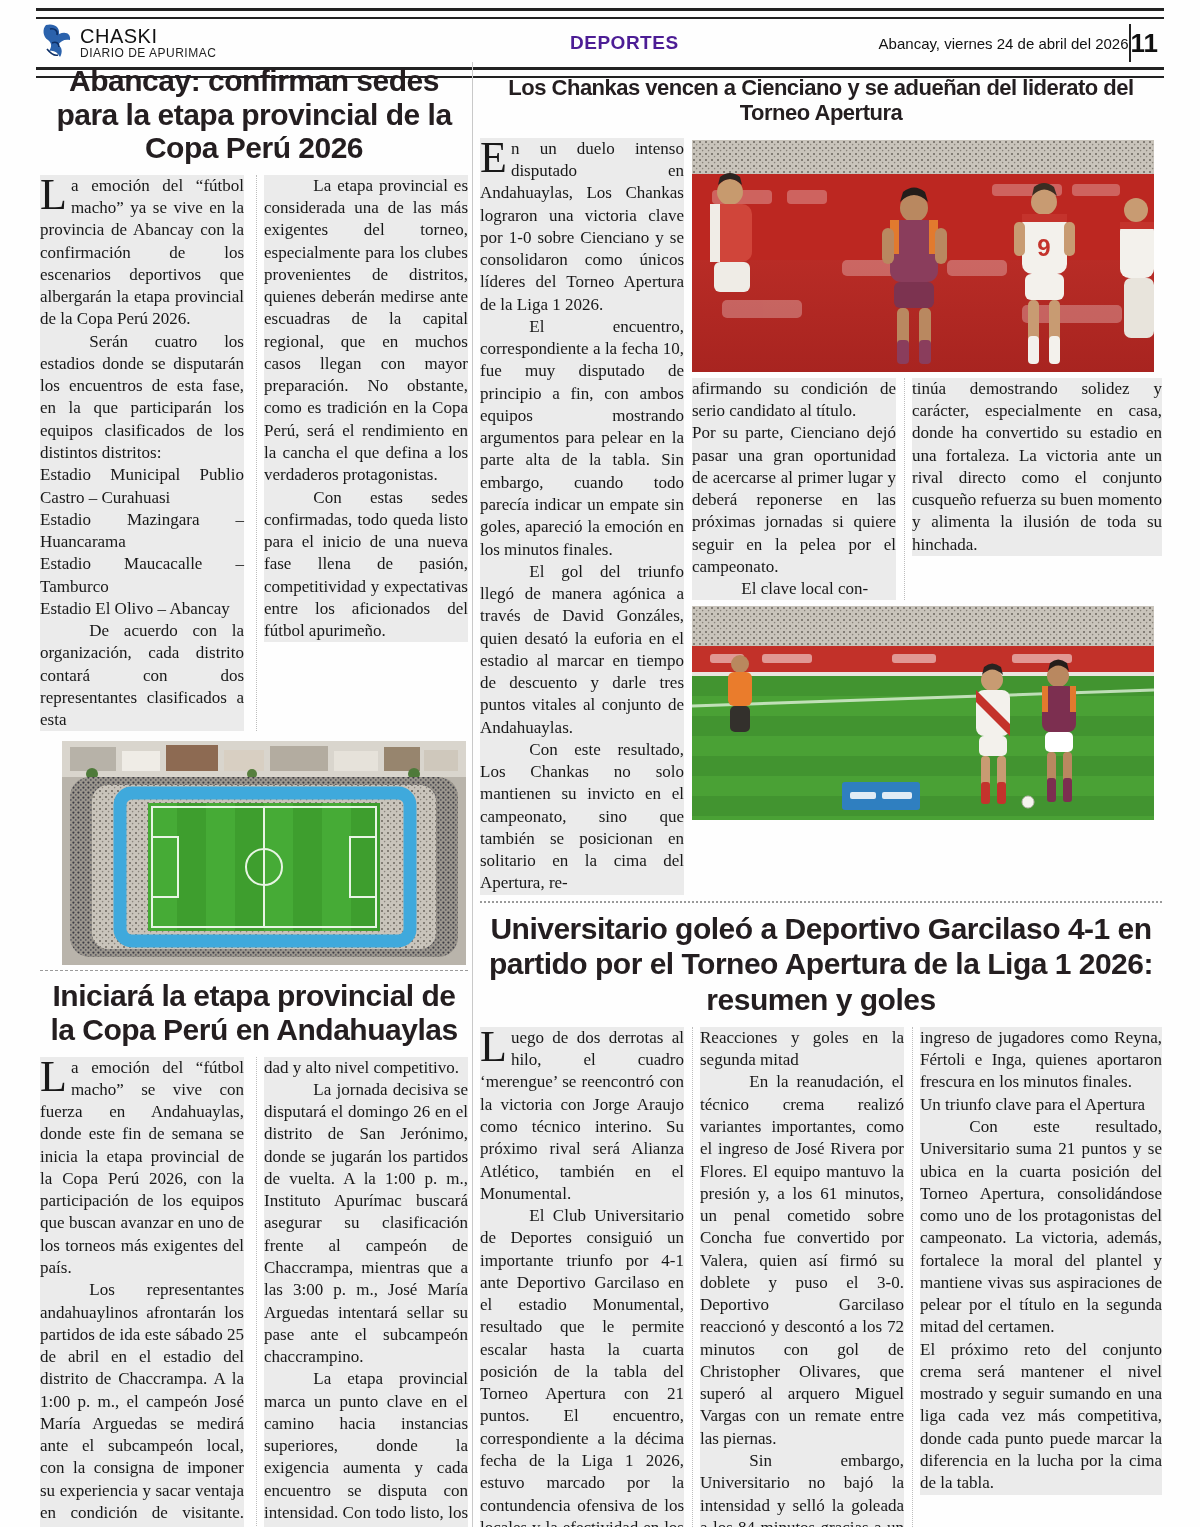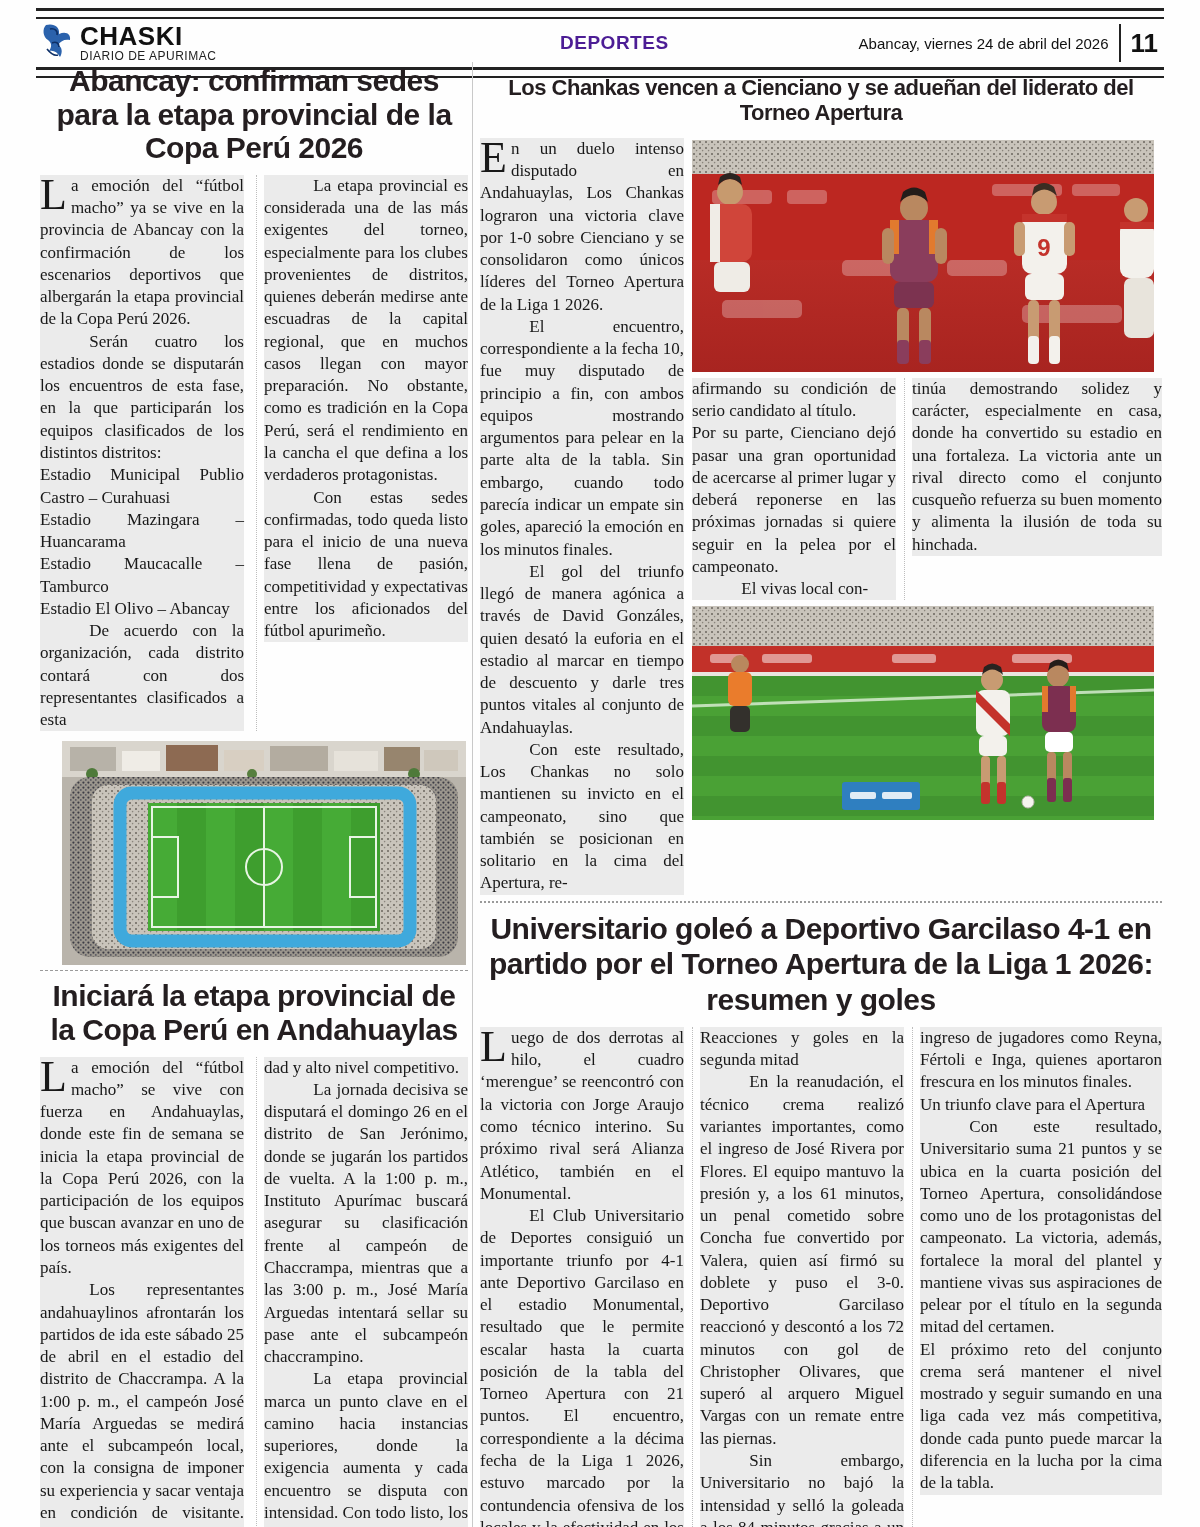--- a/index.html
+++ b/index.html
@@ -5,24 +5,24 @@
   html,body{margin:0;padding:0;}
   body{
     width:1200px;height:1527px;position:relative;background:#fefefe;
     font-family:"Liberation Serif", serif;color:#181818;overflow:hidden;
   }
   
   .masthead{position:absolute;left:36px;top:8px;width:1128px;}
   .rule-double{height:6px;border-top:3px solid #222;border-bottom:2px solid #222;}
   .mast-row{display:flex;align-items:center;height:44px;padding:2px 4px;}
   .brand{display:flex;align-items:center;gap:6px;width:330px;}
-  .brand-text .brand-name{font-family:"Liberation Sans",sans-serif;font-weight:bold;font-size:26px;letter-spacing:.5px;line-height:1;color:#111;}
+  .brand-text .brand-name{font-family:"Liberation Sans",sans-serif;font-weight:normal;font-size:20px;letter-spacing:.5px;line-height:1;color:#111;}
   .brand-text .brand-sub{font-family:"Liberation Sans",sans-serif;font-size:12px;letter-spacing:.5px;color:#222;}
   .section-name{flex:1;text-align:center;font-family:"Liberation Sans",sans-serif;font-weight:bold;font-size:19px;letter-spacing:.5px;color:#4c1d95;}
-  .mast-right{display:flex;align-items:center;gap:10px;justify-content:center;}
+  .mast-right{display:flex;align-items:center;justify-content:center;}
   .mast-date{font-family:"Liberation Sans",sans-serif;font-size:15px;color:#111;}
   .mast-sep{width:2px;height:38px;background:#222;}
   .page-num{font-family:"Liberation Sans",sans-serif;font-weight:bold;font-size:26px;color:#111;padding-right:2px;}
   
   .v-divider{position:absolute;left:472px;top:62px;width:1px;height:1465px;background:#c9c9c9;}
   .left-zone{position:absolute;left:40px;top:60px;width:428px;}
   .right-zone{position:absolute;left:480px;top:60px;width:682px;}
   
   .headline{font-family:"Liberation Sans",sans-serif;font-weight:bold;color:#241e20;text-align:center;letter-spacing:-.5px;}
   .hl-left{font-size:30px;line-height:1.12;margin:4px 2px 10px;}
@@ -245,21 +245,21 @@
               <rect x="428" y="82" width="34" height="7" fill="#c4332c"></rect>
               <rect x="432" y="138" width="30" height="60" rx="7" fill="#e8e4dc"></rect>
             </g>
           </svg>
         </div>
 
         <div class="sub-cols">
           <div class="sub-c2">
             <p>afirmando su condición de serio candidato al título.</p>
             <p>Por su parte, Cienciano dejó pasar una gran oportunidad de acercarse al primer lugar y deberá reponerse en las próximas jornadas si quiere seguir en la pelea por el campeonato.</p>
-            <p class="ind">El vivas local con-</p>
+            <p class="ind">El clave local con-</p>
           </div>
           <div class="sub-c3 col-dotted">
             <p>tinúa demostrando solidez y carácter, especialmente en casa, donde ha convertido su estadio en una fortaleza. La victoria ante un rival directo como el conjunto cusqueño refuerza su buen momento y alimenta la ilusión de toda su hinchada.</p>
           </div>
         </div>
 
         <div class="photo-frame">
           <svg class="photo" width="462" height="214" viewBox="0 0 462 214">
             <rect width="462" height="214" fill="#4aa135"></rect>
             <rect x="0" y="0" width="462" height="40" fill="url(#crowd2)"></rect>

